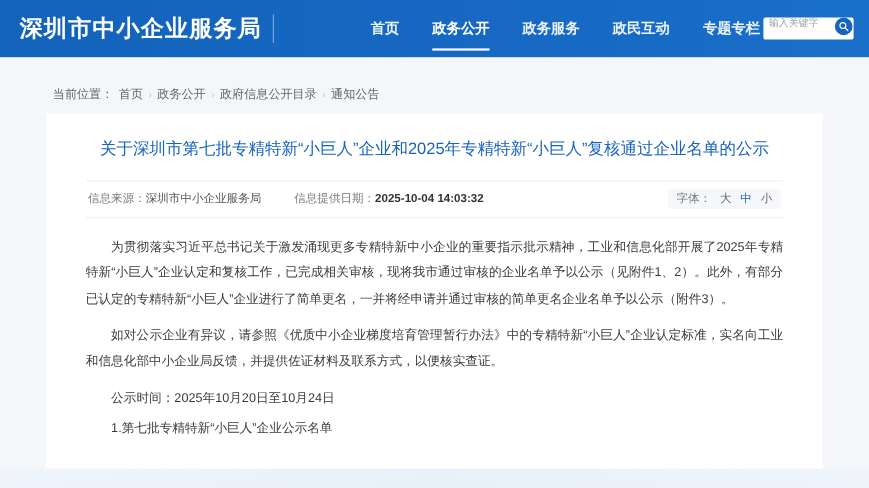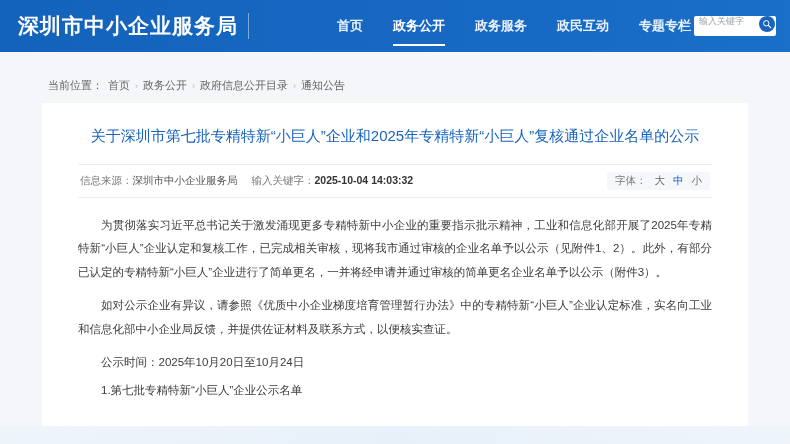--- a/index.html
+++ b/index.html
@@ -127,21 +127,21 @@
     text-align: center;
     line-height: 1.5;
     padding: 0 4px 16px 4px;
   }
   .meta-bar {
     border-top: 1px solid #eceff3;
     border-bottom: 1px solid #eceff3;
     padding: 7px 2px;
     display: flex;
     align-items: center;
-    gap: 14px;
+    gap: 30px;
     font-size: 10.5px;
     color: #7a7a7a;
     margin-bottom: 16px;
   }
   .meta-item .mv { color: #555; }
   .meta-item.strong .mv { color: #333; font-weight: bold; }
   .font-size-ctl {
     margin-left: auto;
     display: flex;
     align-items: center;
@@ -213,21 +213,21 @@
   </div>
 
   <div class="card">
     <div class="doc-title">关于深圳市第七批专精特新“小巨人”企业和2025年专精特新“小巨人”复核通过企业名单的公示</div>
 
     <div class="meta-bar">
       <div class="meta-item">
         <span>信息来源：</span><span class="mv">深圳市中小企业服务局</span>
       </div>
       <div class="meta-item strong">
-        <span>输入关键字：</span><span class="mv">2025-10-04 14:03:32</span>
+        <span>信息提供日期：</span><span class="mv">2025-10-04 14:03:32</span>
       </div>
       <div class="font-size-ctl">
         <span>字体：</span>
         <span class="fs-opt">大</span>
         <span class="fs-opt sel">中</span>
         <span class="fs-opt">小</span>
       </div>
     </div>
 
     <div class="body-text">

